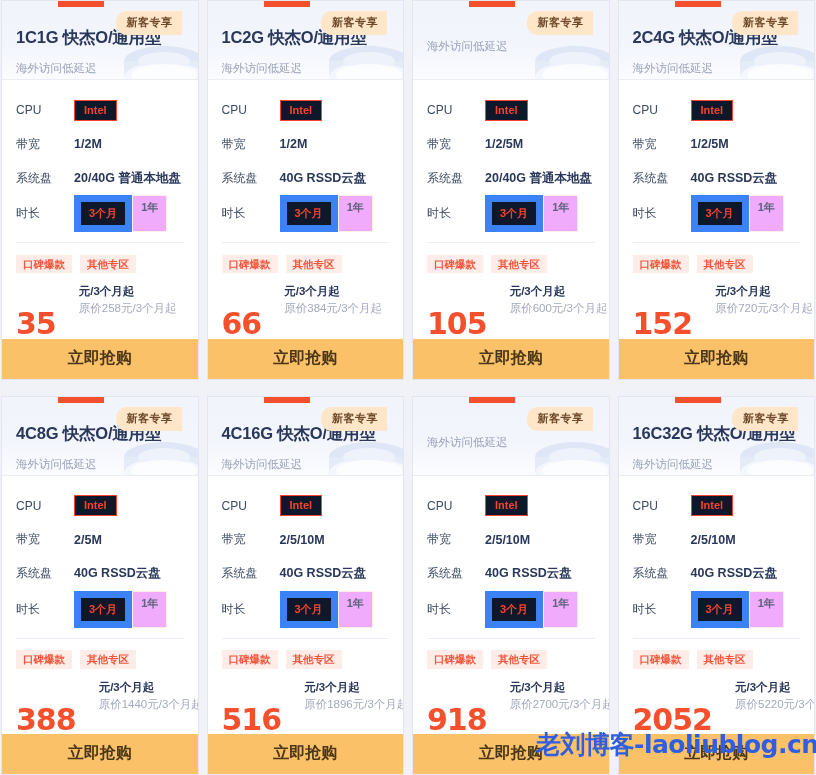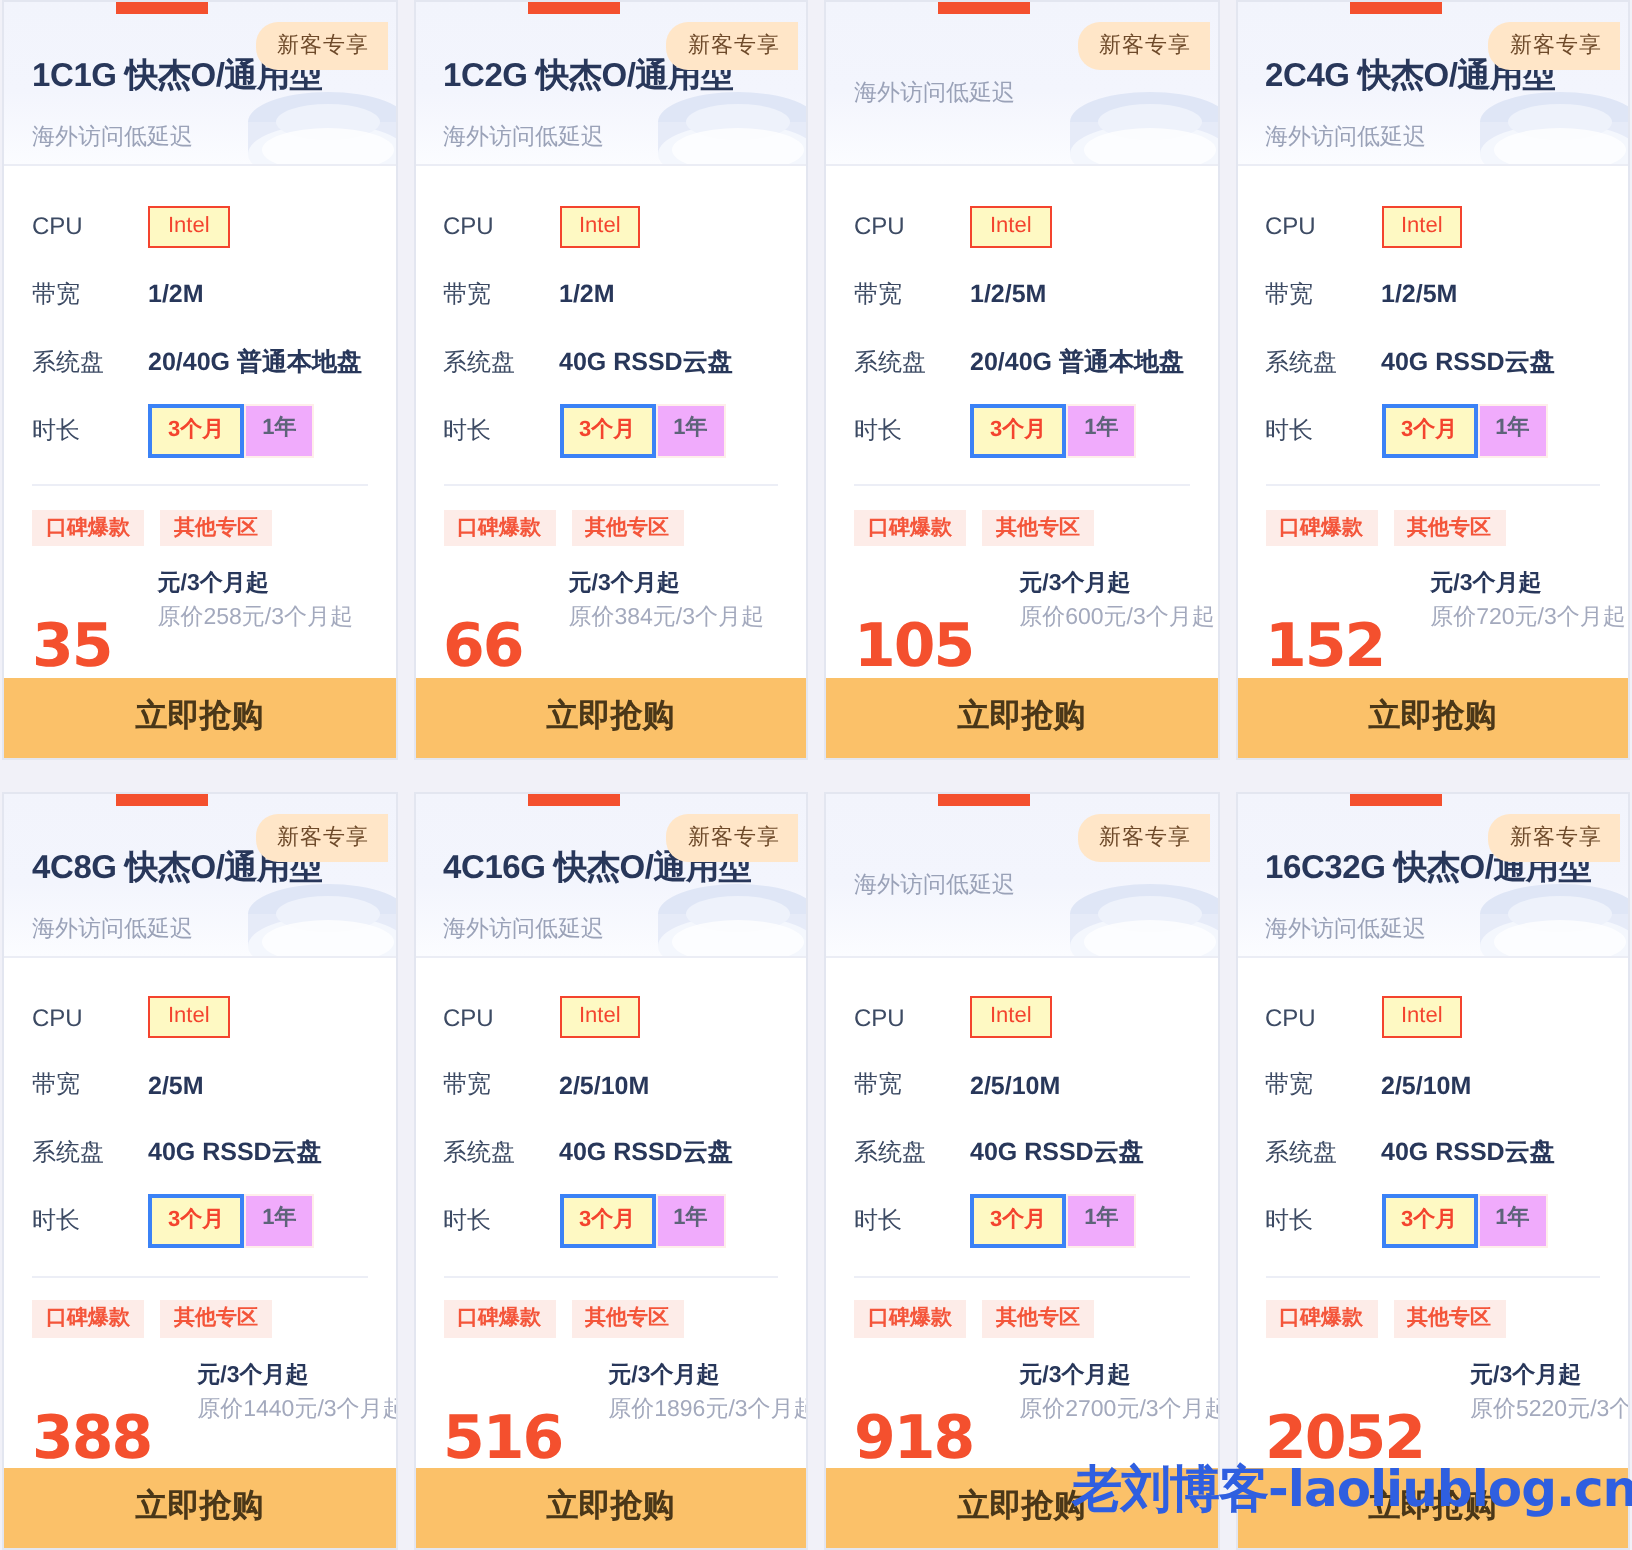--- a/index.html
+++ b/index.html
@@ -42,25 +42,25 @@
     overflow: hidden;
   }
   .disc {
     position: absolute;
     right: -18px; top: 30px;
     width: 108px; height: 74px;
     pointer-events: none;
   }
   .badge-new {
     position: absolute;
-    top: 10px; right: 4px;
+    top: 10px; right: 16px;
     background: #ffe6c8;
     color: #6e4a2a;
     font-size: 11px;
-    font-weight: normal;
+    font-weight: bold;
     padding: 4px 9px 5px 11px;
     border-top-left-radius: 11px;
     border-bottom-left-radius: 11px;
     letter-spacing: .5px;
     z-index: 4;
   }
   .card-title {
     position: relative;
     font-size: 16.5px;
     font-weight: bold;
@@ -94,43 +94,43 @@
   .spec-value {
     font-size: 12.5px;
     font-weight: bold;
     color: #28375a;
     white-space: nowrap;
   }
   .chip-intel {
     display: inline-block;
     border: 1px solid #f4442e;
     color: #f4442e;
-    background: #fef9c3;
+    background: #0f172a;
     font-size: 11px;
-    font-weight: normal;
+    font-weight: bold;
     padding: 4px 9px;
     line-height: 1;
   }
   .seg {
     display: inline-flex;
     border: 0;
     line-height: 1;
   }
   .seg-opt {
     font-size: 11px;
     font-weight: bold;
     padding: 6px 8px;
     background: #f0abfc;
     color: #5d6379;
     border: 1px solid #feeeea;
   }
   .seg-opt.active {
-    background: #fef9c3;
+    background: #0f172a;
     color: #f4442e;
-    border: 2px solid #3b82f6;
+    border: 7px solid #3b82f6;
     position: relative;
     z-index: 2;
   }
   .divider {
     height: 1px;
     background: #eceef6;
     margin: 6px 14px 0 14px;
   }
   .promo-row {
     padding: 12px 0 0 14px;

